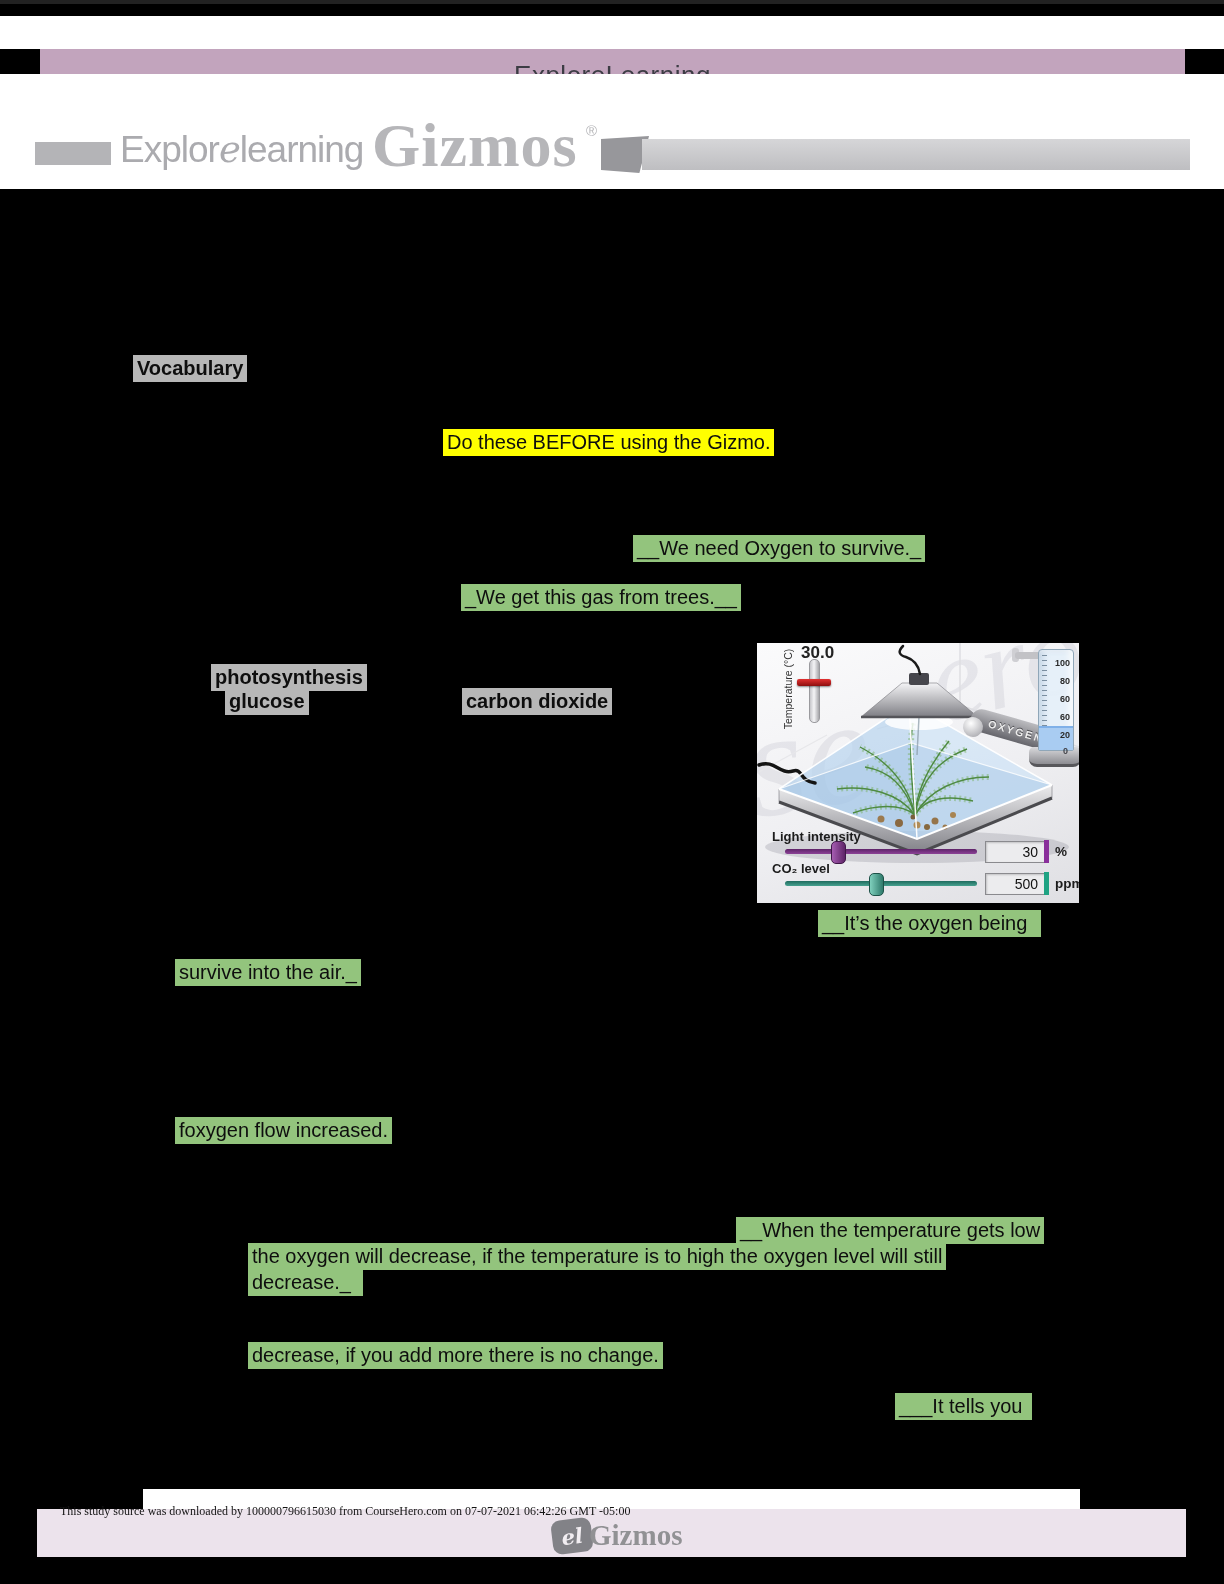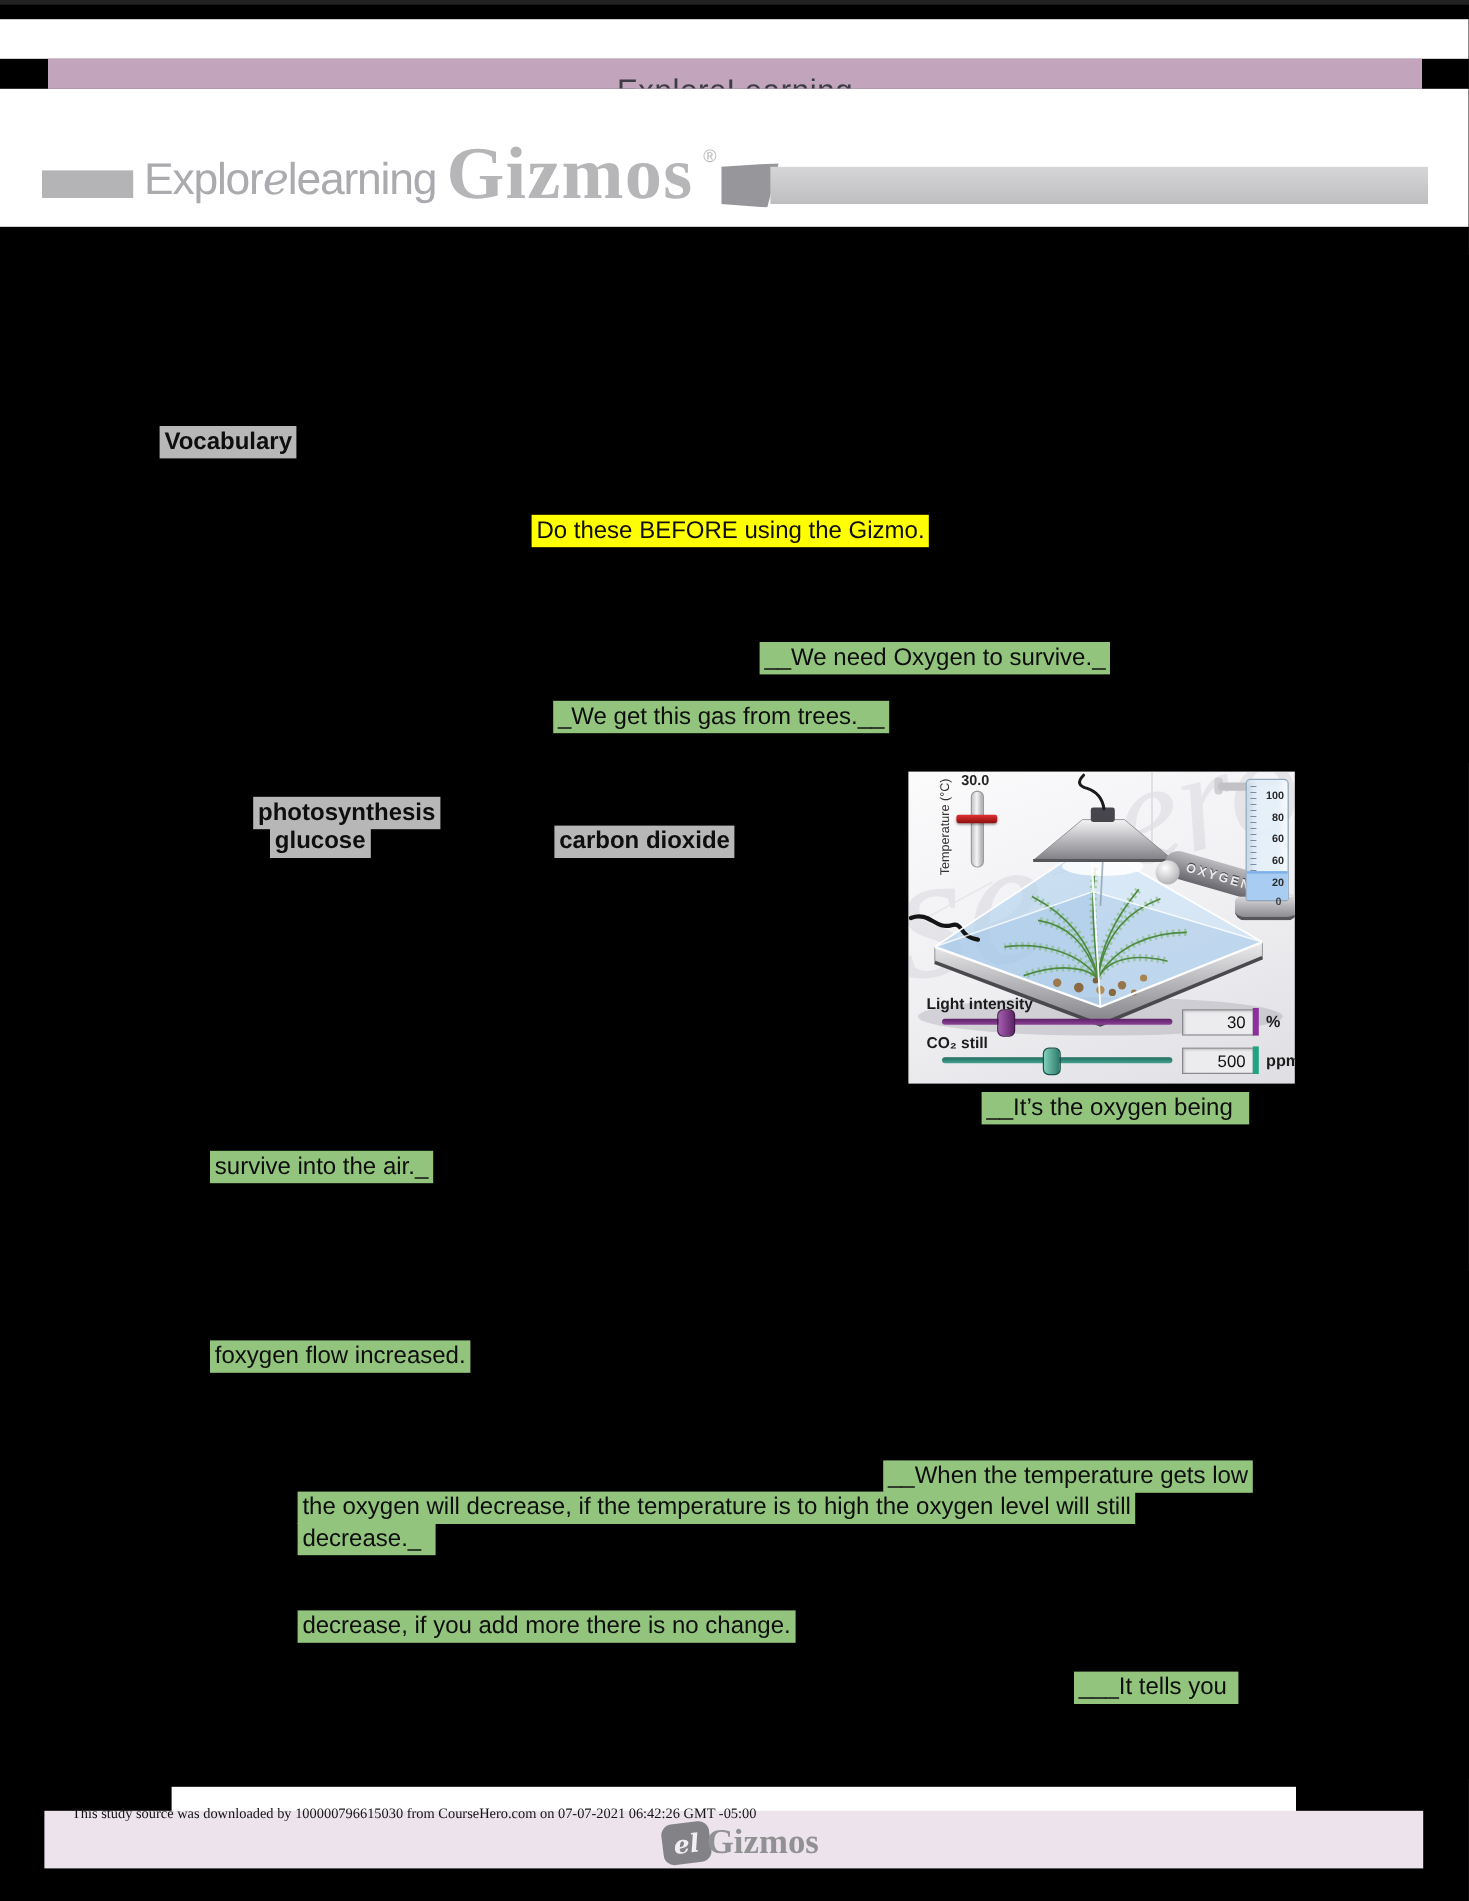--- a/index.html
+++ b/index.html
@@ -25,21 +25,21 @@
   
   .hl{position:absolute;font-size:20px;line-height:27px;color:#0e0e0e;white-space:nowrap;padding:0 4px;}
   .green{background:#93c47d;}
   .yellow{background:#ffff00;text-align:right;}
   .grayhl{background:#b7b7b7;font-weight:bold;}
 
   
   .gizmo{left:757px;top:639px;width:322px;height:260px;
          background:linear-gradient(160deg,#fbfbfc 0%,#efeff2 55%,#dfdfe3 100%);overflow:hidden;}
   .wm{position:absolute;font-family:"Liberation Serif",serif;font-style:italic;color:rgba(150,150,165,.16);pointer-events:none;}
-  .temp-value{left:44px;top:0px;font-size:12px;font-weight:bold;color:#222;}
+  .temp-value{left:44px;top:0px;font-size:17px;font-weight:bold;color:#222;}
   .temp-track{left:52px;top:16px;width:9px;height:62px;border:1px solid #9a9a9e;border-radius:5px;
               background:linear-gradient(90deg,#c6c6ca,#f4f4f6 45%,#a6a6aa);}
   .temp-handle{left:40px;top:36px;width:34px;height:7px;border-radius:2px;
                background:linear-gradient(180deg,#e23131,#8d0e0e);box-shadow:0 1px 2px rgba(0,0,0,.45);}
   .temp-label{left:-15px;top:40px;width:92px;text-align:center;font-size:10.5px;color:#333;
               transform:rotate(-90deg);}
   .o2-tube{left:212px;top:76px;width:94px;height:23px;border-radius:12px;transform:rotate(16deg);
            background:linear-gradient(180deg,#bcbcc0,#66666c);display:flex;align-items:center;justify-content:center;}
   .o2-tube span{font-size:10.5px;font-weight:bold;letter-spacing:2px;color:#ededed;text-shadow:0 -1px 0 #4c4c50;}
   .o2-cap{left:206px;top:74px;width:20px;height:20px;border-radius:50%;
@@ -227,21 +227,21 @@
       <span class="cyl-label" style="top:96px;right:5px;color:#44444a;">0</span>
     </div>
 
     <div class="sim-label" style="left:15px;top:186px;">Light intensity</div>
     <div class="track purple" style="left:28px;top:206px;"></div>
     <div class="handle purple" style="left:74px;top:198px;"></div>
     <div class="vbox" style="left:228px;top:198px;">30</div>
     <div class="vbar purple" style="left:287px;top:197px;"></div>
     <div class="unit" style="left:298px;top:201px;">%</div>
 
-    <div class="sim-label" style="left:15px;top:218px;">CO₂ still</div>
+    <div class="sim-label" style="left:15px;top:218px;">CO₂ level</div>
     <div class="track teal" style="left:28px;top:238px;"></div>
     <div class="handle teal" style="left:112px;top:230px;"></div>
     <div class="vbox" style="left:228px;top:230px;">500</div>
     <div class="vbar teal" style="left:287px;top:229px;"></div>
     <div class="unit" style="left:298px;top:233px;">ppm</div>
   </div>
 
   <div class="abs white-rect"></div>
   <div class="abs pink-footer"></div>
   <div class="abs footer-text">This study source was downloaded by 100000796615030 from CourseHero.com on 07-07-2021 06:42:26 GMT -05:00</div>

